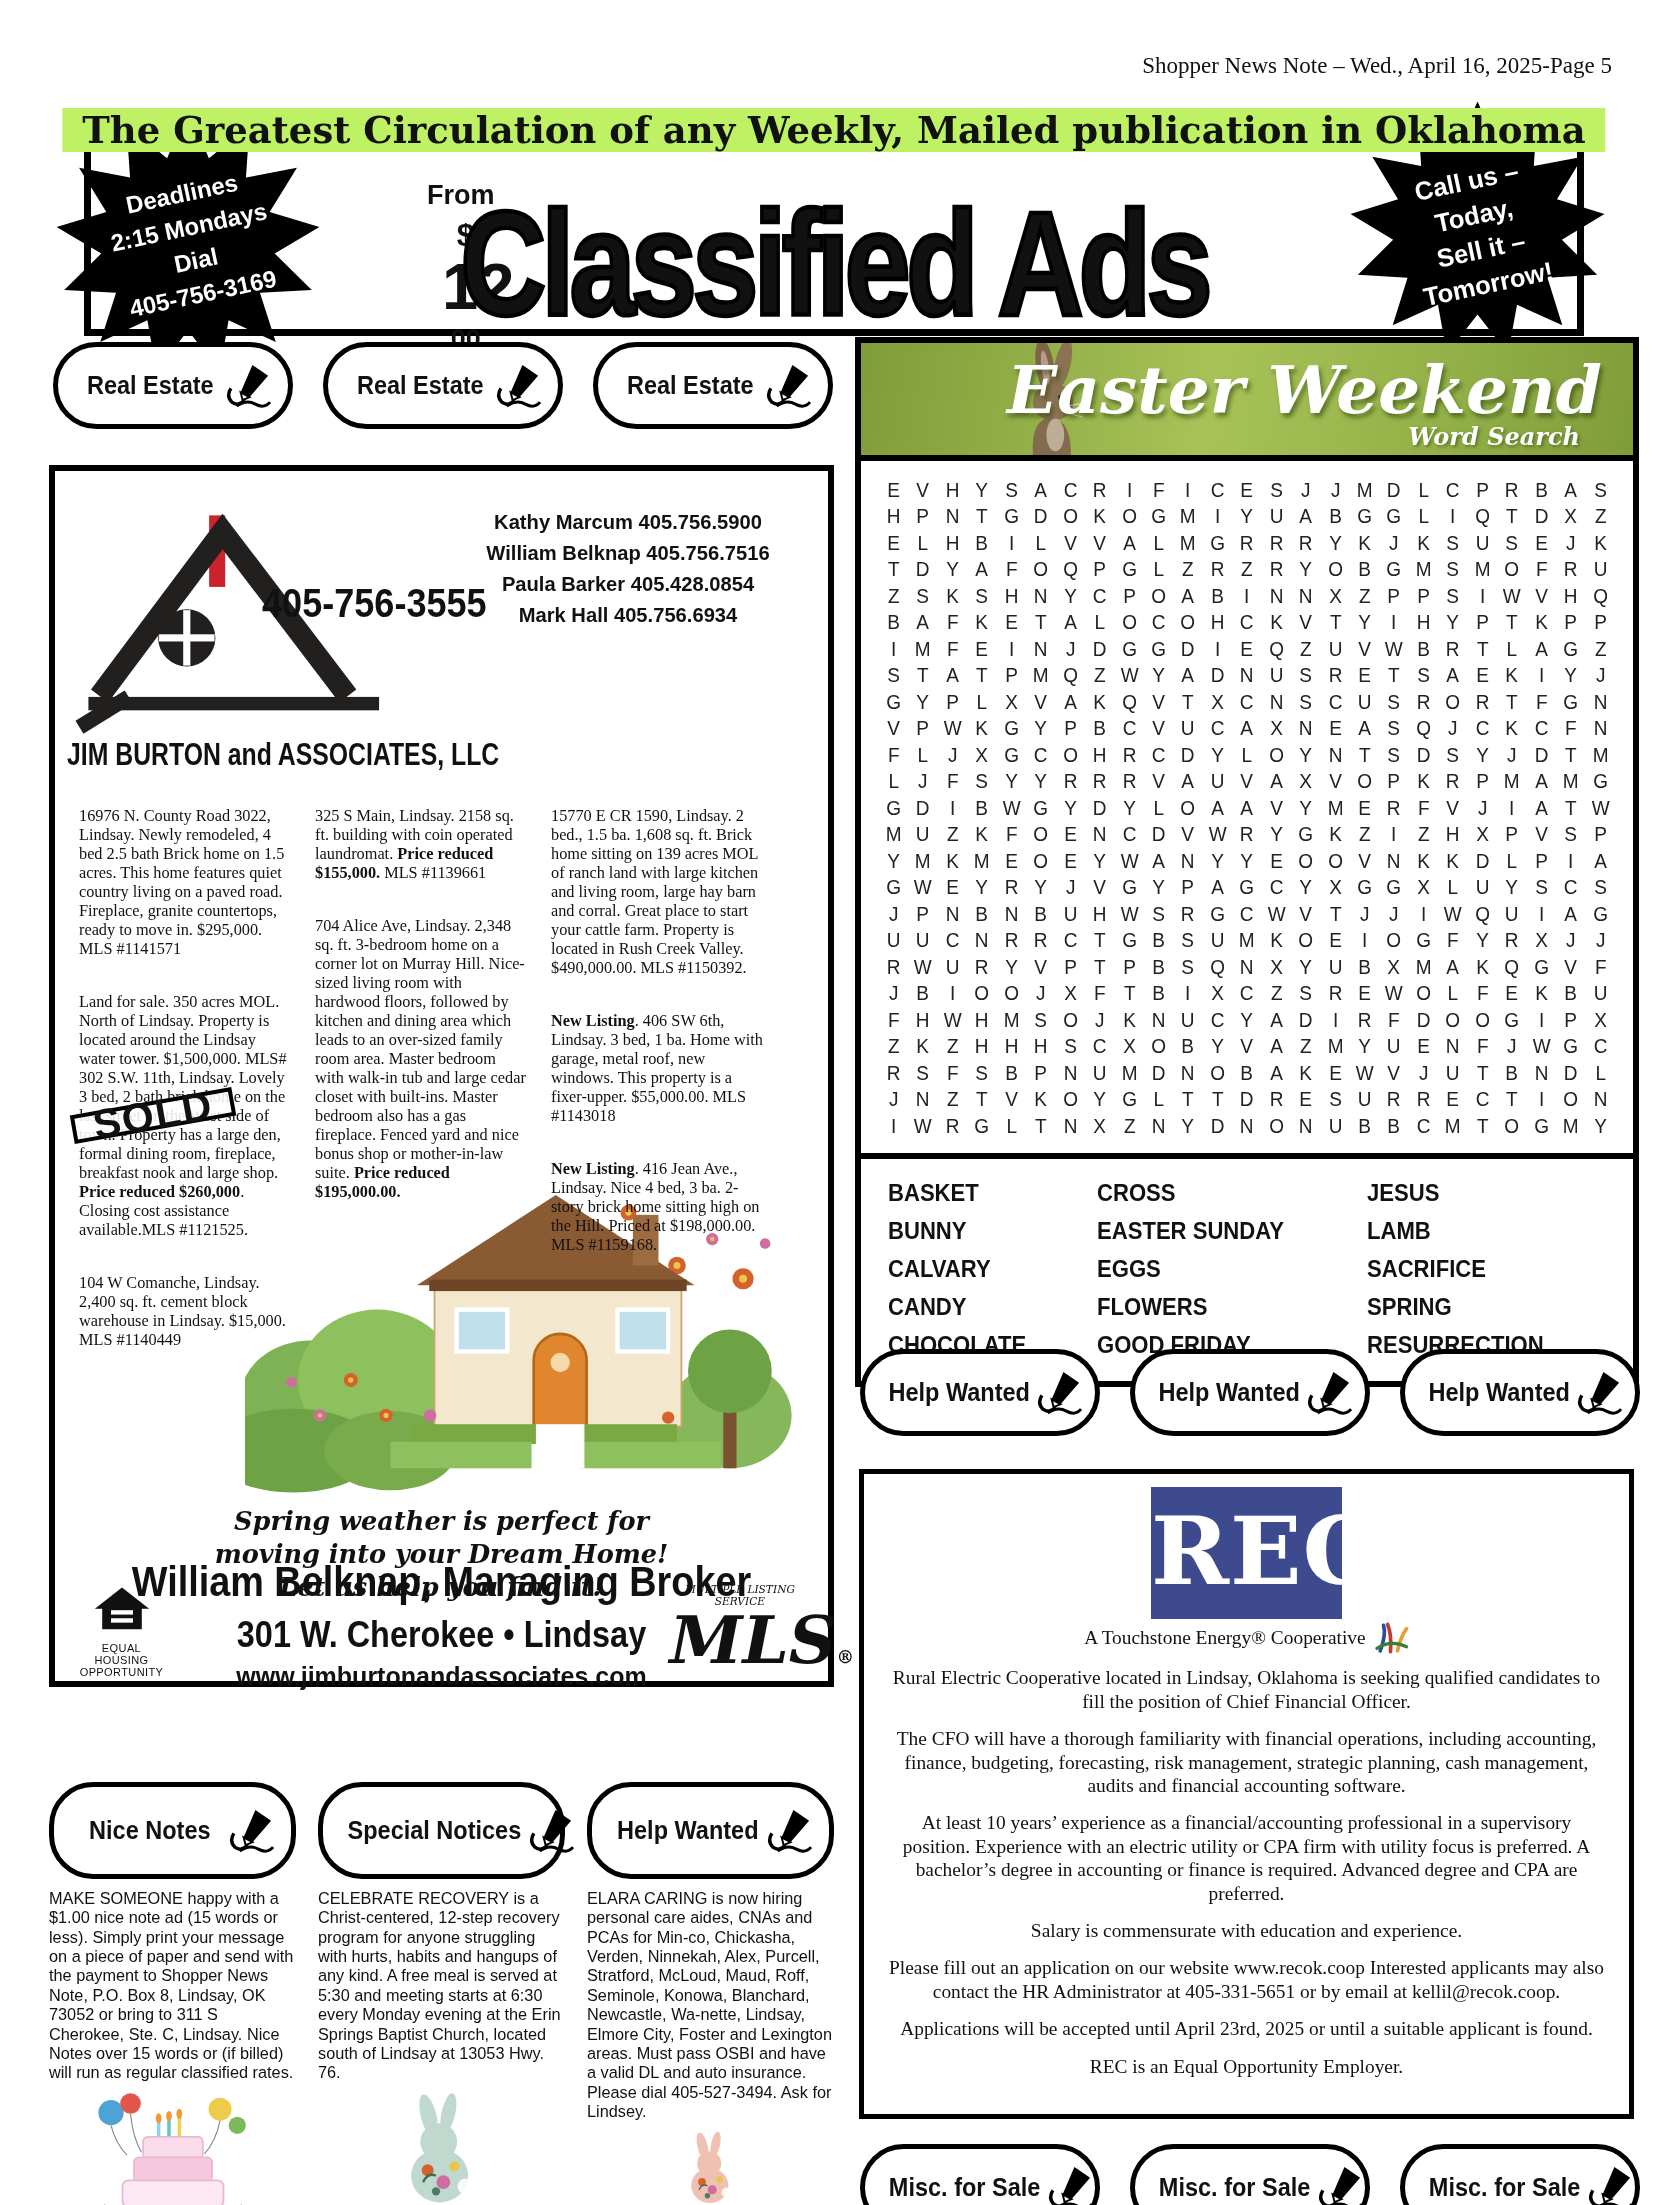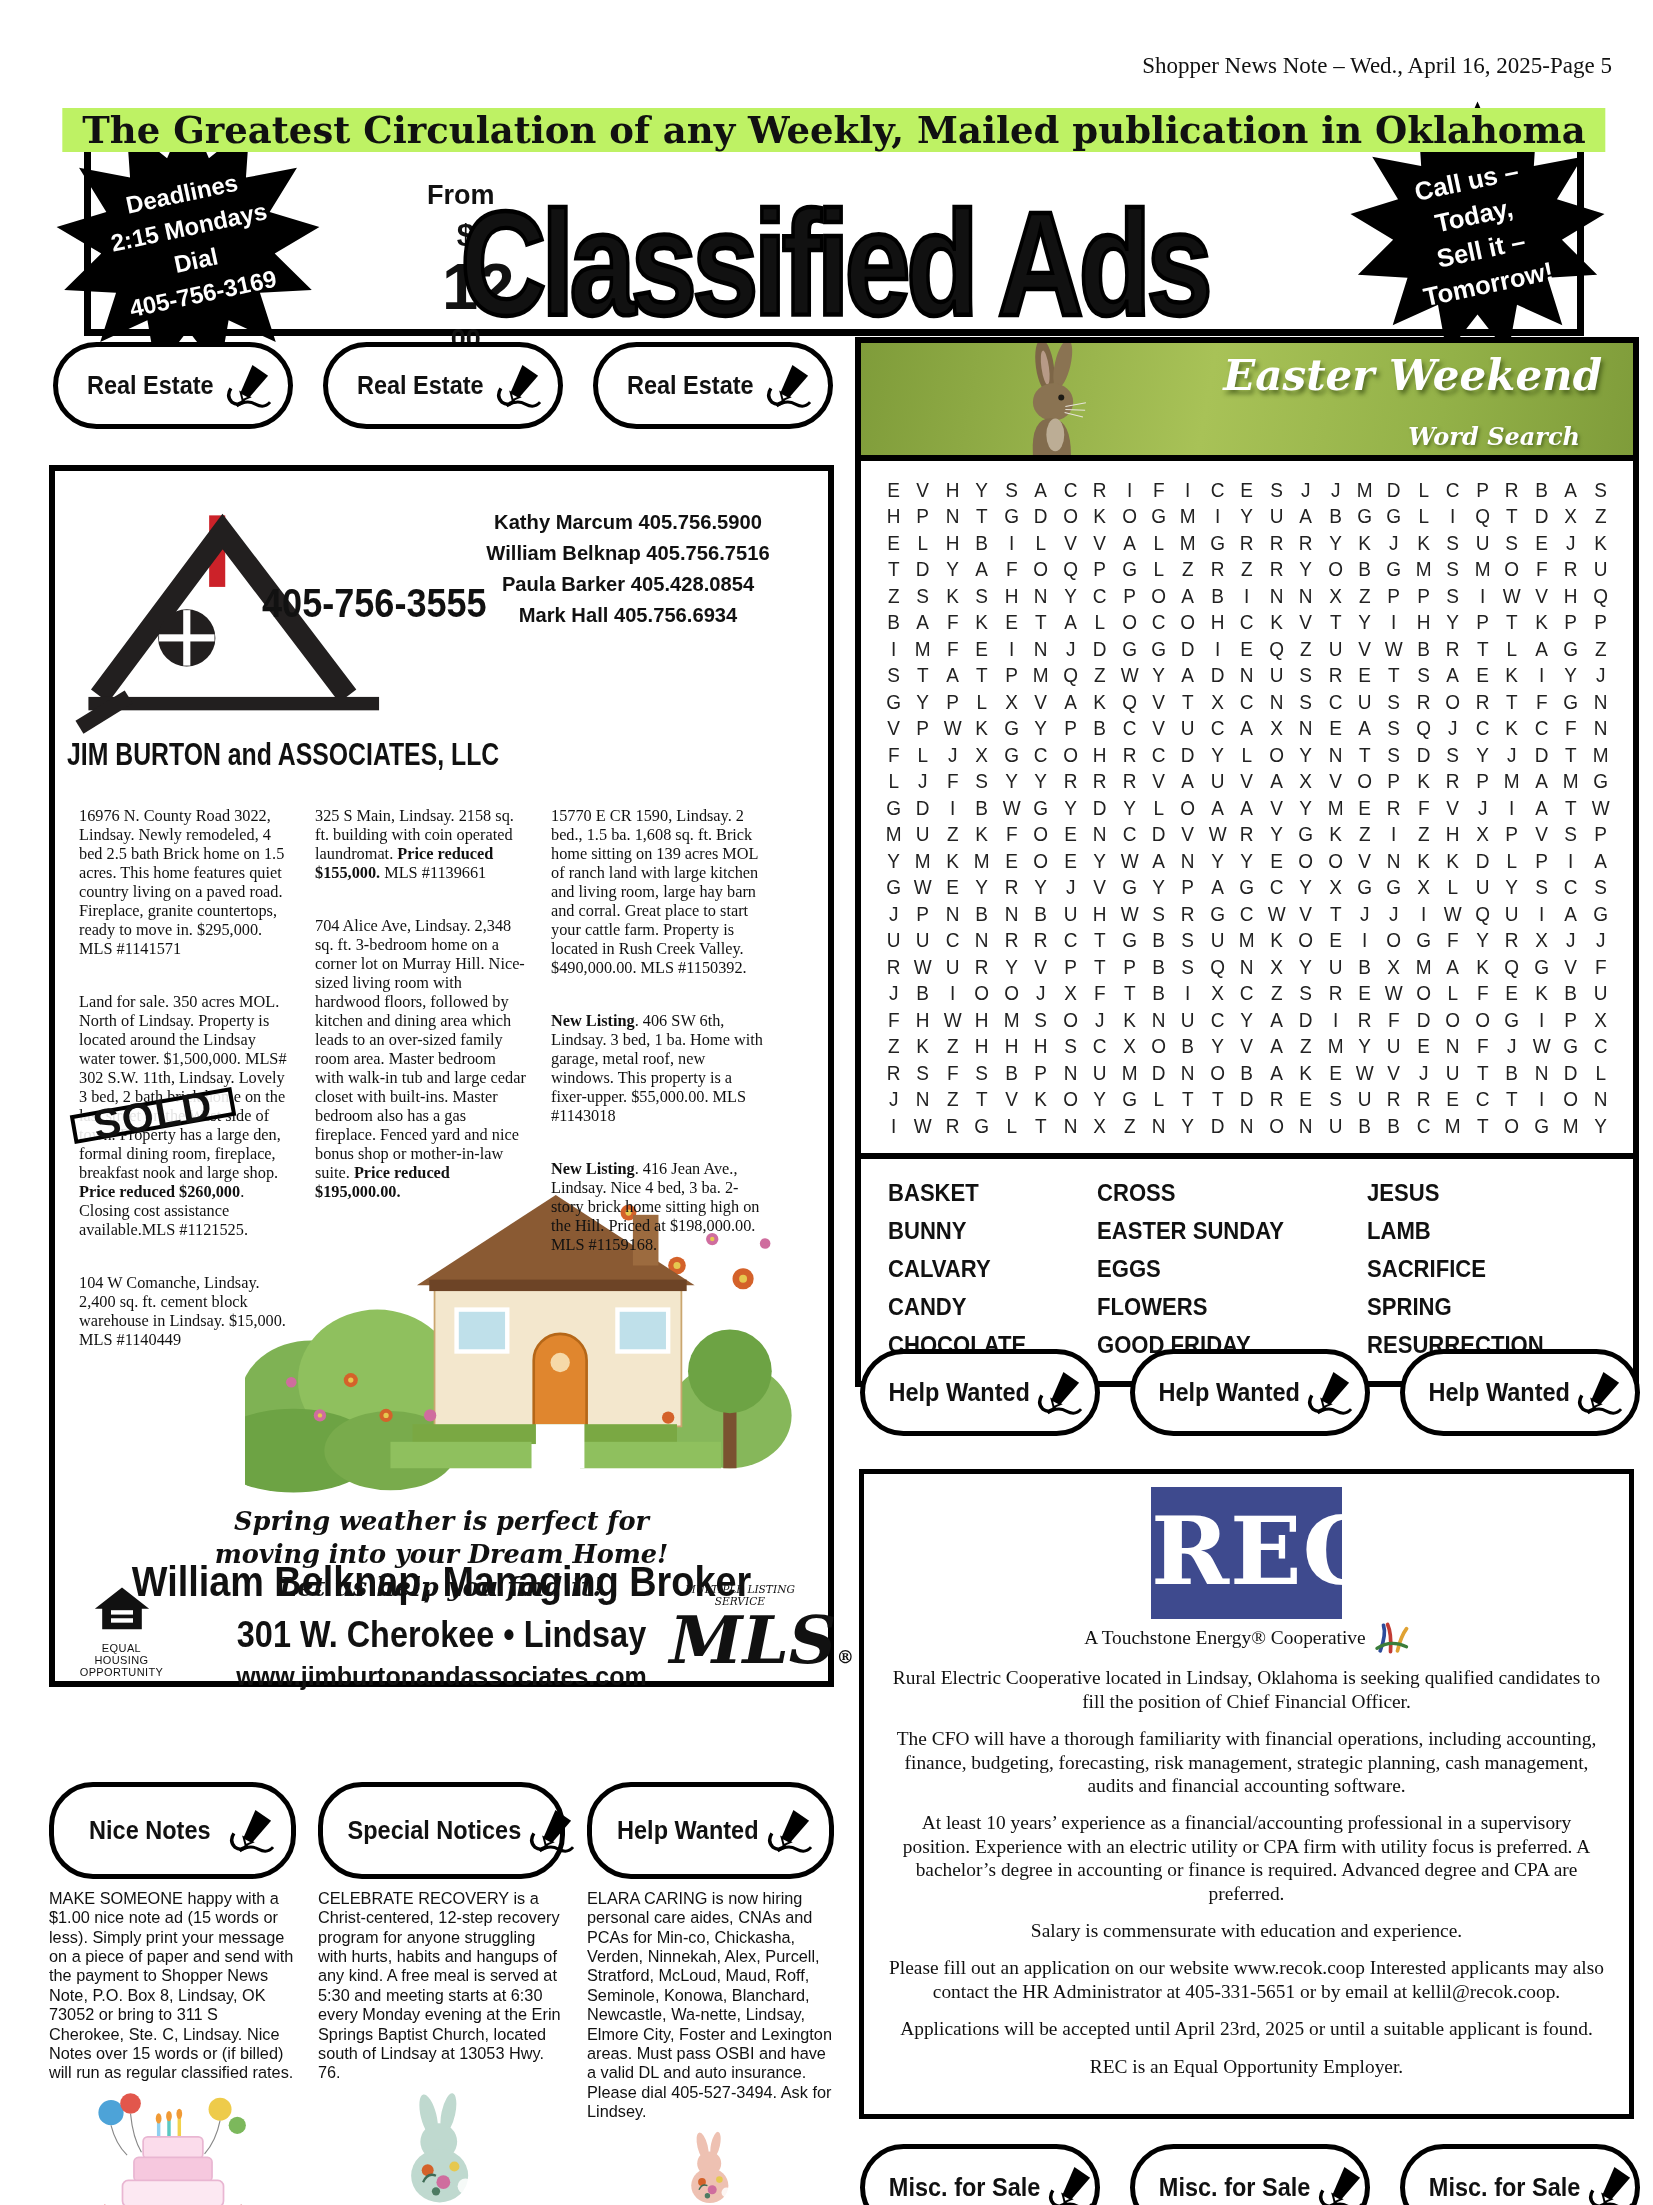--- a/index.html
+++ b/index.html
@@ -74,21 +74,21 @@
   .mls-top{font-family:"DejaVu Serif",serif;font-style:italic;font-size:10.6px;}
   .mls-big{font-family:"DejaVu Serif",serif;font-style:italic;font-weight:bold;font-size:66px;line-height:1;}
   .mls-big .reg{font-size:17.6px;font-style:normal;}
   
   .wordsearch{position:absolute;left:855px;top:337px;width:784px;border:6.2px solid #000;
               box-sizing:border-box;background:#fff;}
   .ws-photo{position:relative;height:112px;overflow:hidden;border-bottom:6.2px solid #000;
             background:linear-gradient(100deg,#7f9c3a 0%,#a8c257 45%,#93b148 75%,#7f9c3a 100%);}
   .rabbit{position:absolute;left:110px;top:0;width:185px;height:112px;}
   .ws-title{position:absolute;right:31px;top:8px;font-family:"DejaVu Serif",serif;
-            font-style:italic;font-weight:bold;font-size:42px;color:#fff;white-space:nowrap;
+            font-style:italic;font-weight:bold;font-size:66px;color:#fff;white-space:nowrap;
             text-shadow:2.6px 3.5px 4.4px rgba(40,60,10,.55);}
   .ws-sub{position:absolute;right:53px;top:79px;font-family:"DejaVu Serif",serif;
           font-style:italic;font-weight:bold;font-size:24px;color:#fff;
           text-shadow:1.8px 2.2px 3.5px rgba(40,60,10,.5);}
   .ws-grid{padding:16px 23px 13.2px 23px;}
   .ws-row{display:flex;justify-content:space-between;height:26.5px;align-items:center;}
   .ws-letter{font-size:20px;color:#222;width:19.4px;text-align:center;transform:scaleX(.95);}
   .ws-words{border-top:6.2px solid #000;display:grid;grid-template-columns:1.05fr 1.35fr 1.2fr;
             padding:15px 26.5px 17.6px 26.5px;}
   .ws-word{font-size:24px;font-weight:bold;line-height:38px;transform:scaleX(.92);transform-origin:left;white-space:nowrap;}

